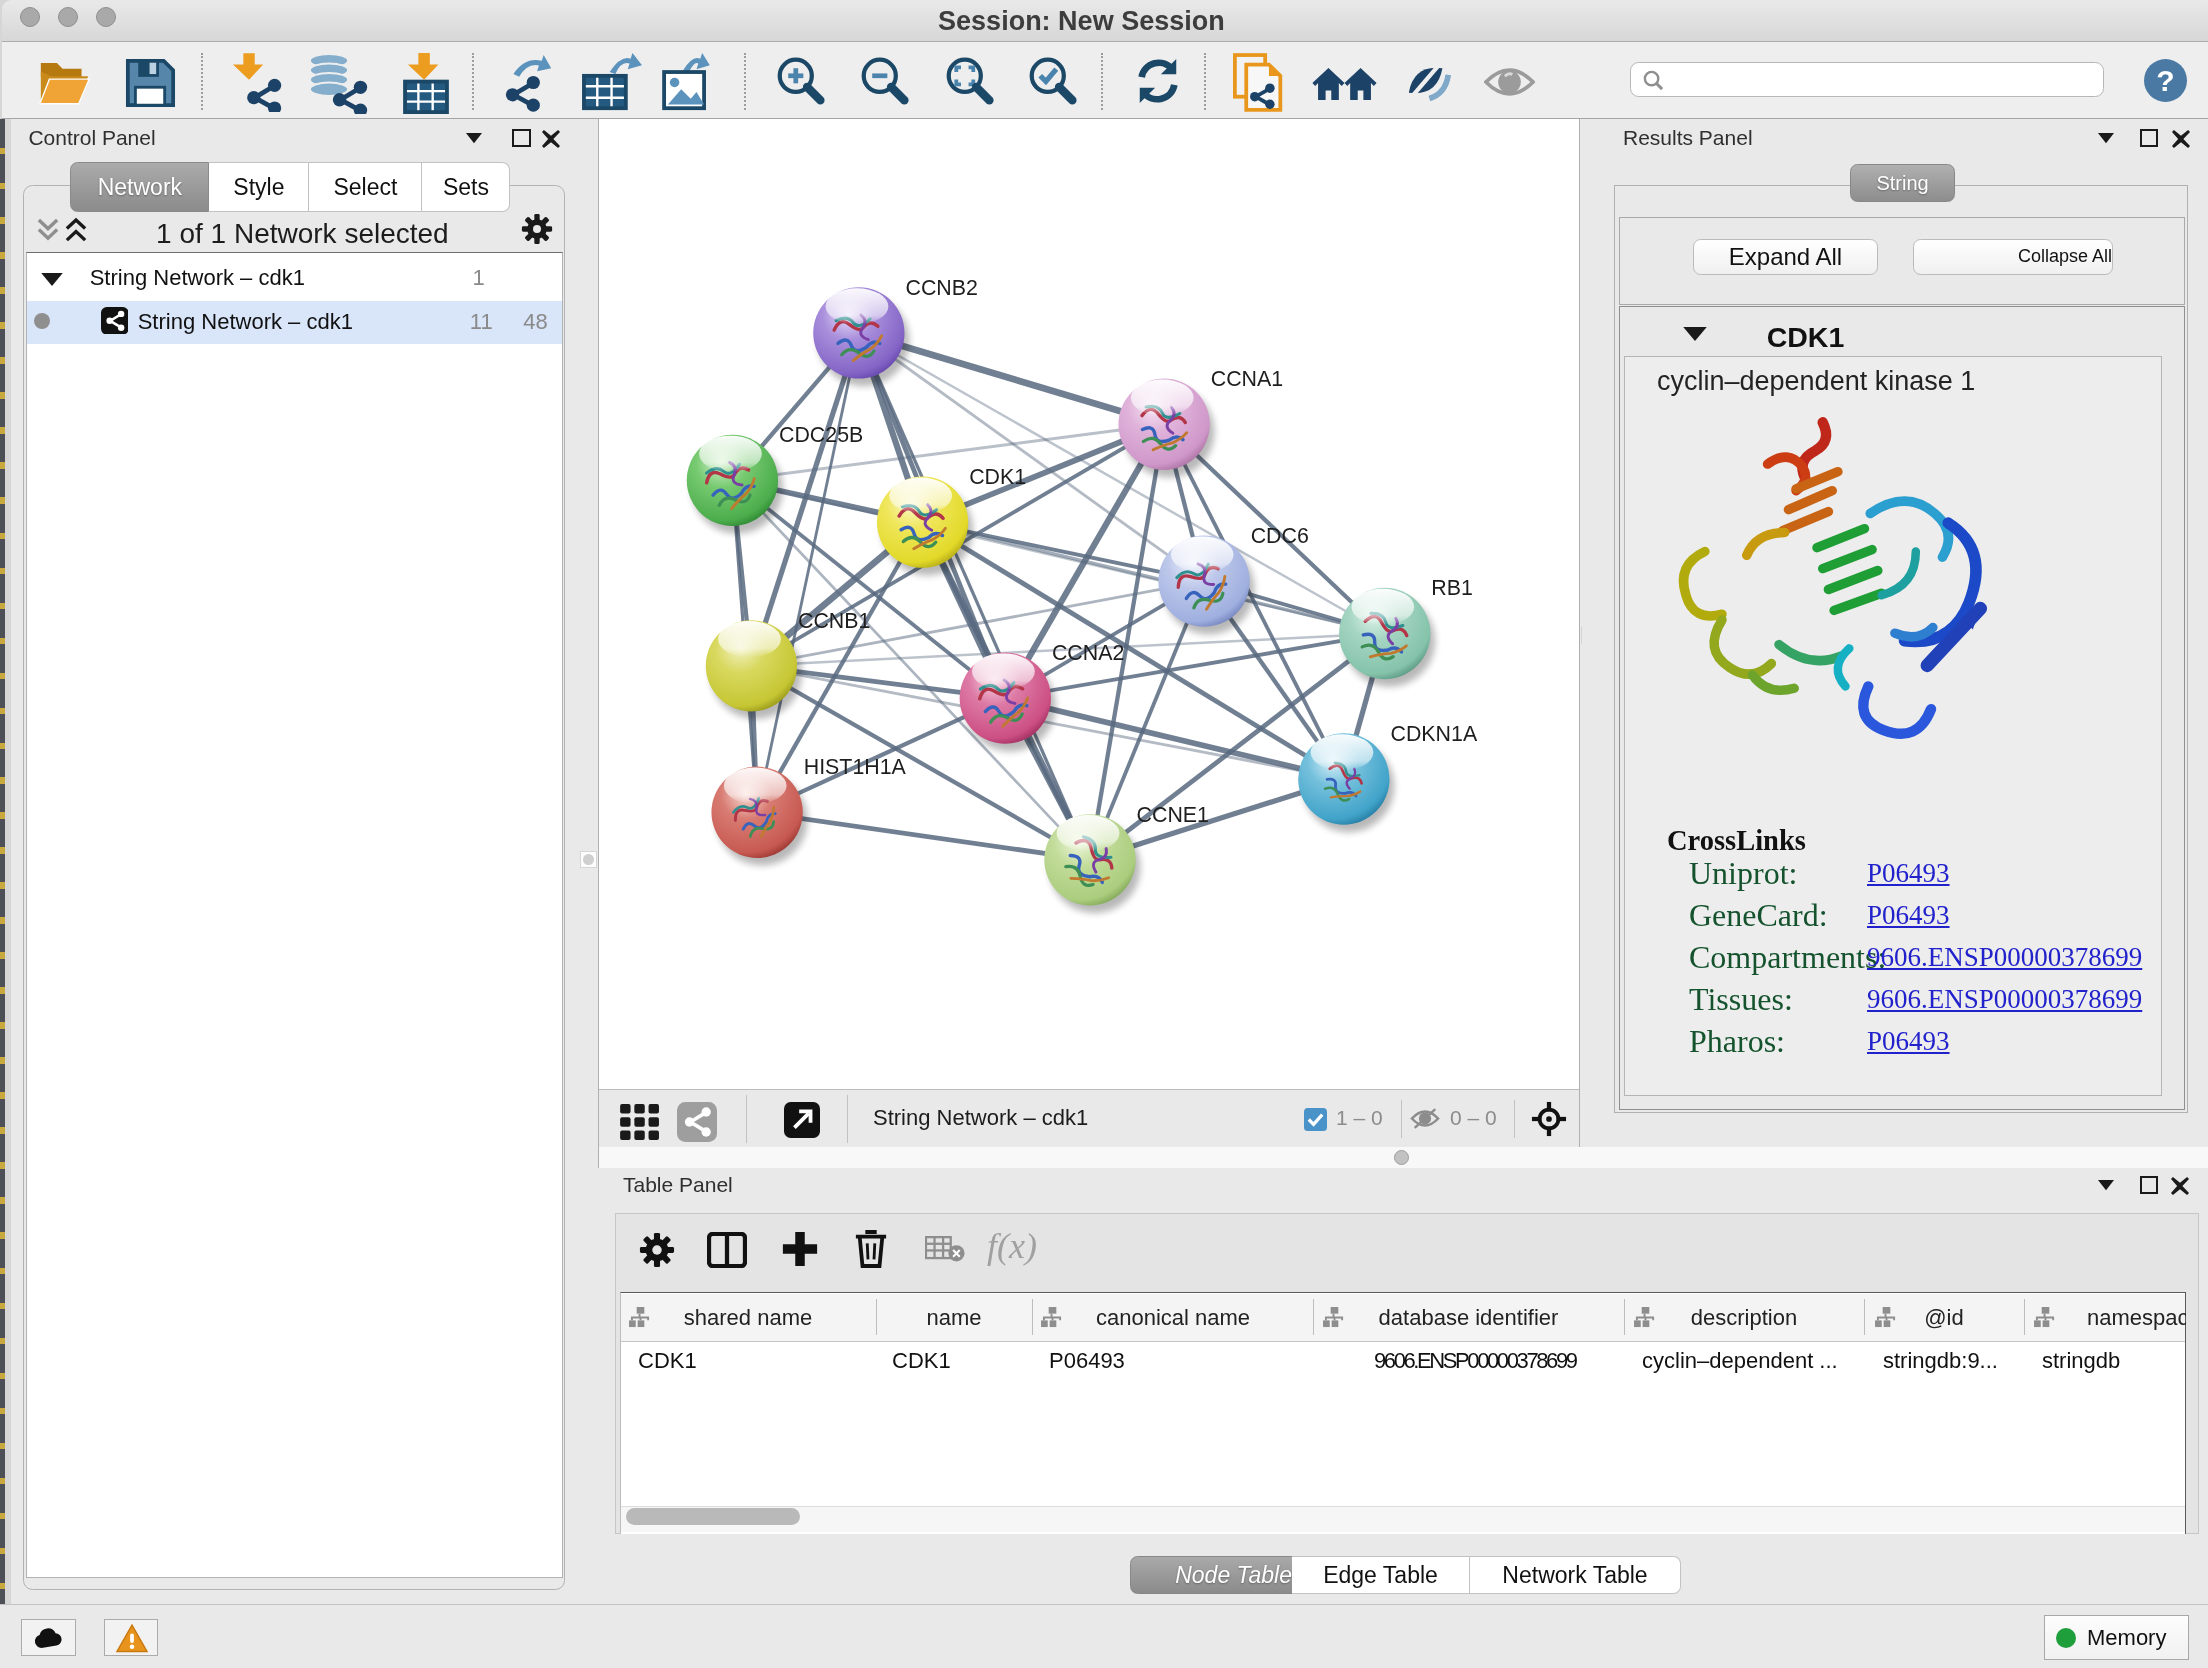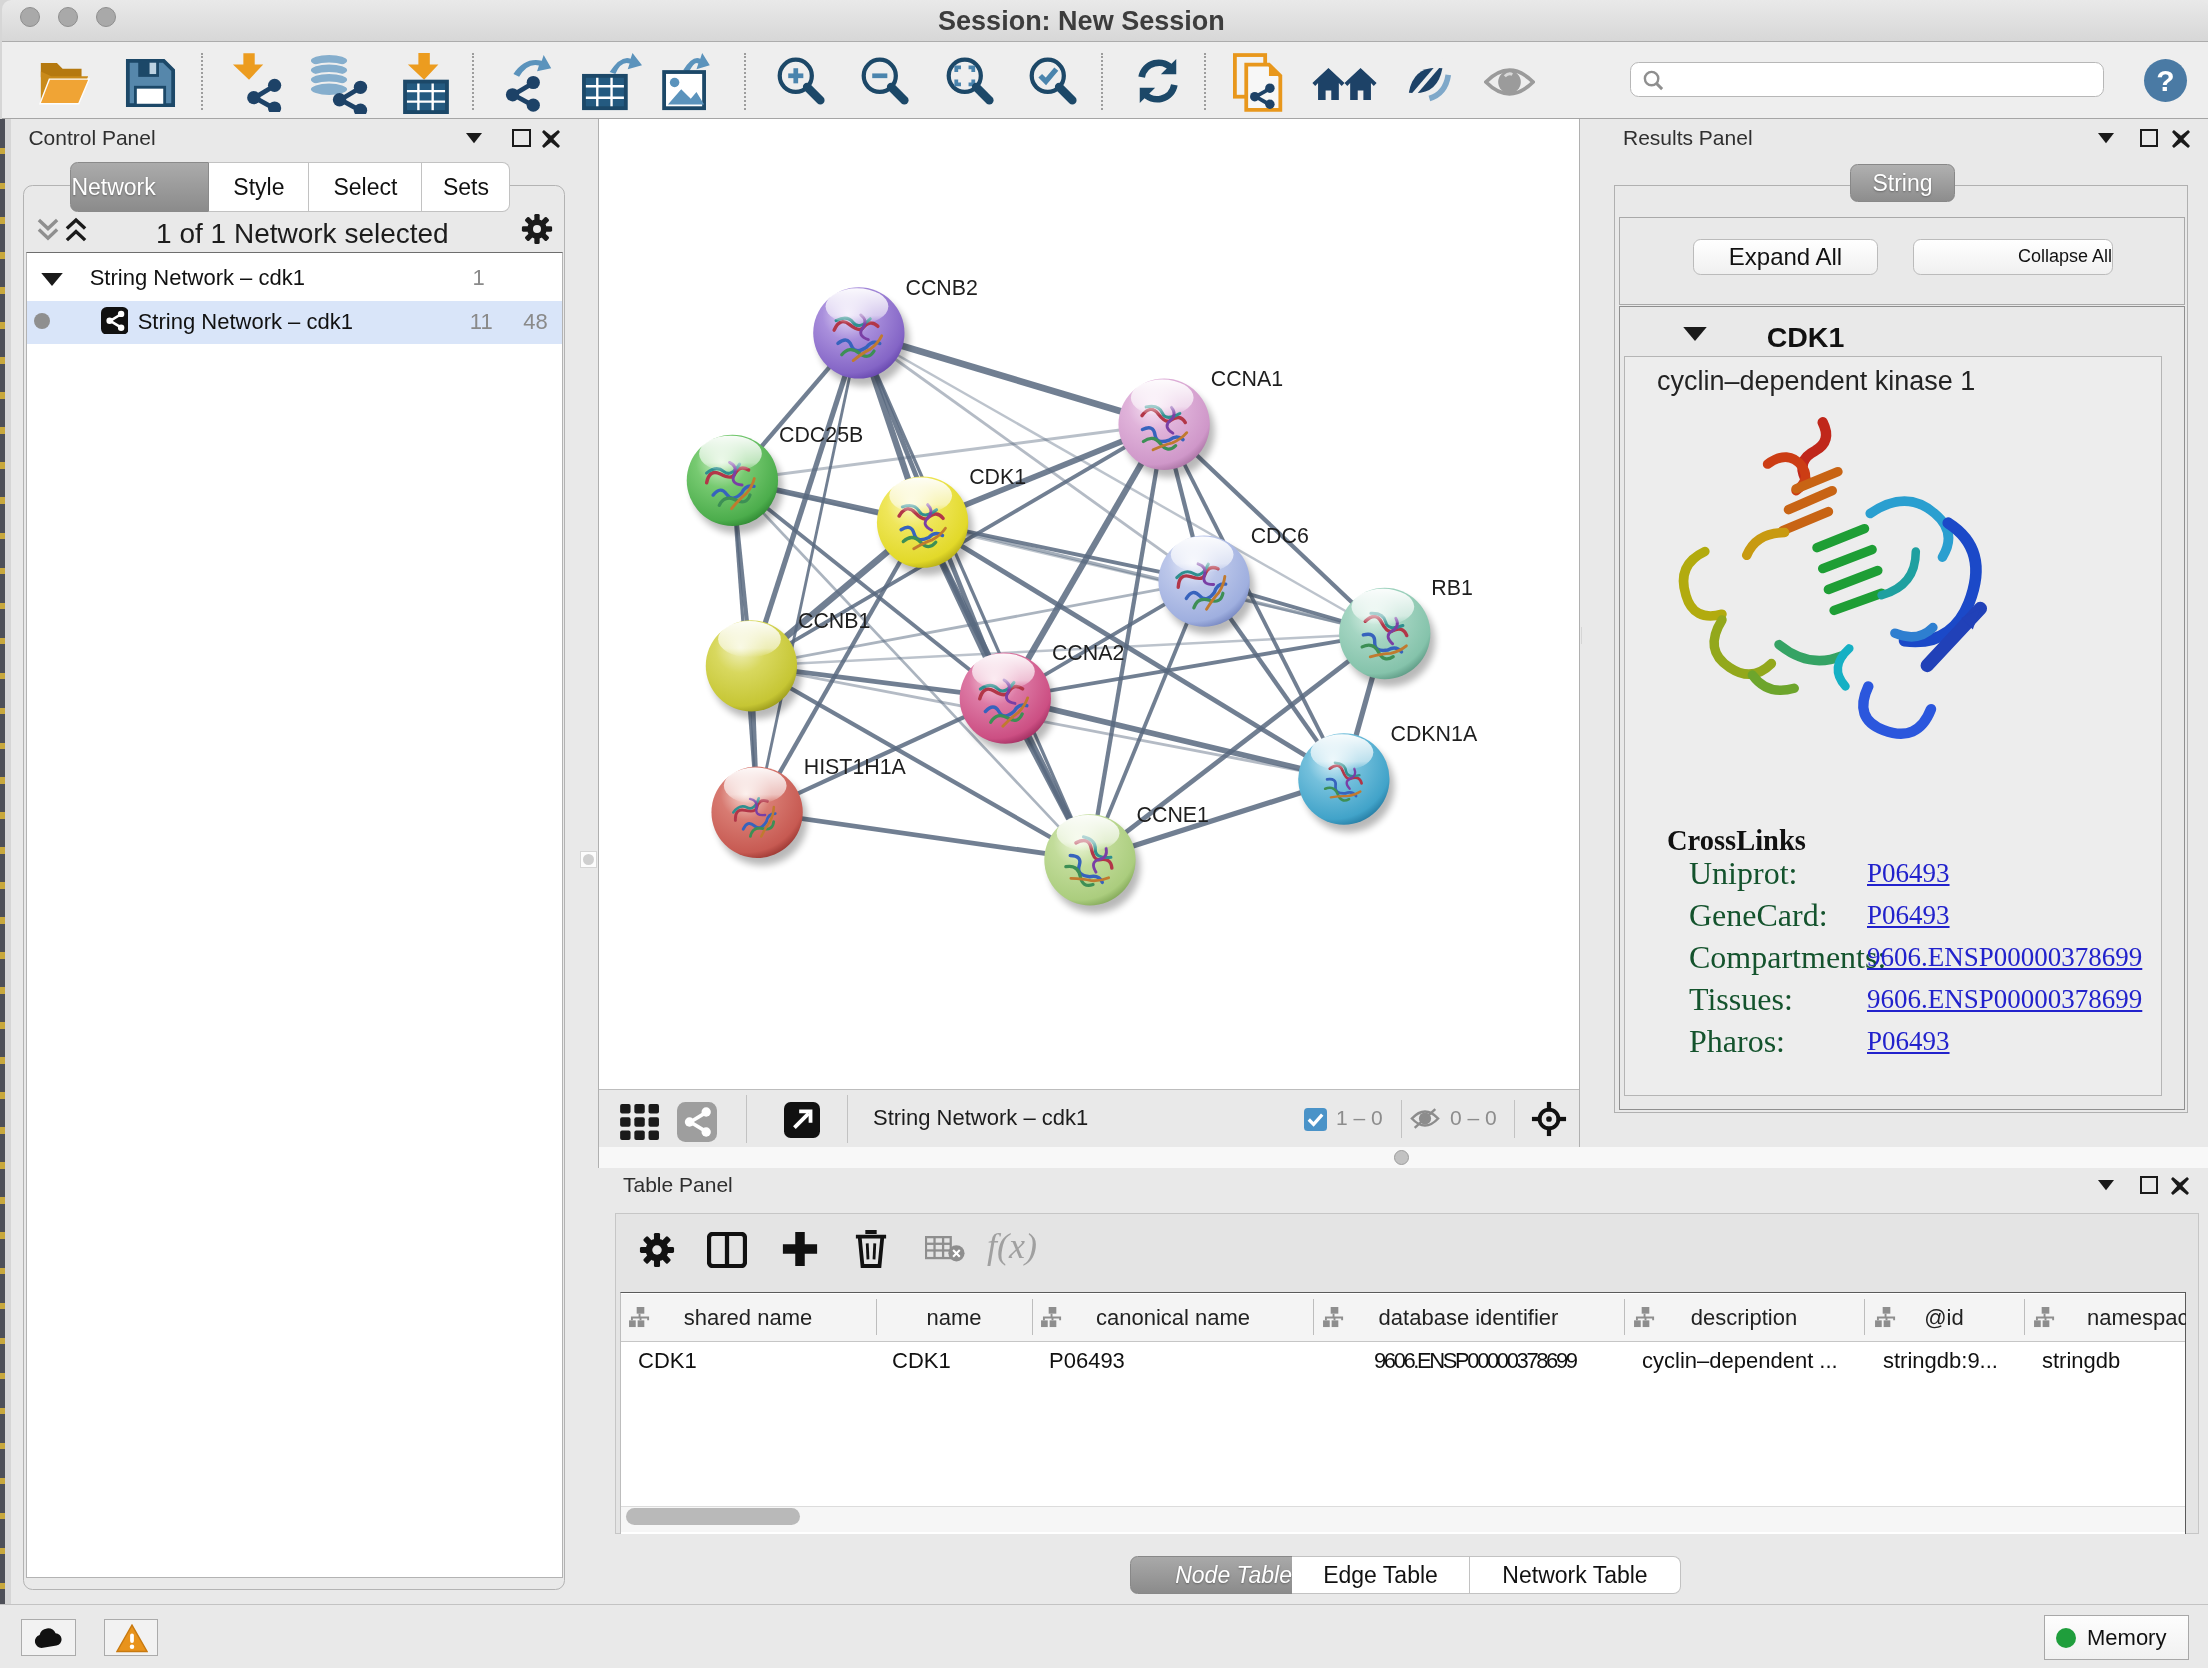--- a/index.html
+++ b/index.html
@@ -198,21 +198,21 @@
 <div id="cpanel" class="abs" style="left:11.4px;top:119px;width:502px;height:1485px;background:#e9e9e9;">
   <div class="abs ptitle" style="left:17px;top:6.7px;">Control Panel</div>
   <svg class="abs" style="left:455px;top:13.3px;" width="16" height="11.4" viewBox="0 0 17 12">
       <path d="M0,1 h17 l-8.5,11 z" fill="#1a1a1a"></path>
     </svg>
   <div class="abs" style="left:501px;top:9.5px;width:14.3px;height:14.3px;border:2.4px solid #1a1a1a;"></div>
   <svg class="abs" style="left:531px;top:10.5px;" width="18" height="18" viewBox="0 0 19 19">
       <path d="M2,0 L9.5,6 17,0 19,2 12,9.5 19,17 17,19 9.5,13 2,19 0,17 6.5,9.5 0,2 z" fill="#1a1a1a"></path>
     </svg>
 
-  <div class="abs" style="left:59px;top:43px;width:139px;height:50px;background:linear-gradient(#ababab,#8b8b8b);border:1px solid #8a8a8a;border-radius:7.6px 0 0 7.6px;box-sizing:border-box;color:#ffffff;font-size:23px;text-align:left;line-height:49px;text-shadow:0 1px 1.9px #666;z-index:2;">Network</div>
+  <div class="abs" style="left:59px;top:43px;width:139px;height:50px;background:linear-gradient(#ababab,#8b8b8b);border:1px solid #8a8a8a;border-radius:7.6px 0 0 7.6px;box-sizing:border-box;color:#ffffff;font-size:23px;text-align:center;line-height:49px;text-shadow:0 1px 1.9px #666;z-index:2;">Network</div>
   <div class="abs" style="left:198px;top:43px;width:100px;height:50px;background:#ffffff;border:1px solid #c2c2c2;border-left:none;box-sizing:border-box;color:#111;font-size:23px;text-align:center;line-height:49px;z-index:2;">Style</div>
   <div class="abs" style="left:298px;top:43px;width:113px;height:50px;background:#ffffff;border:1px solid #c2c2c2;border-left:none;box-sizing:border-box;color:#111;font-size:23px;text-align:center;line-height:49px;z-index:2;">Select</div>
   <div class="abs" style="left:411px;top:43px;width:88px;height:50px;background:#ffffff;border:1px solid #c2c2c2;border-left:none;border-radius:0 7.6px 7.6px 0;box-sizing:border-box;color:#111;font-size:23px;text-align:center;line-height:49px;z-index:2;">Sets</div>
 
   <div class="abs" style="left:11.4px;top:66px;width:542px;height:1405px;border:1px solid #b3b3b3;border-radius:9.5px;box-sizing:border-box;"></div>
 
   <svg class="abs" style="left:25px;top:98px;" width="24" height="27" viewBox="0 0 25 28">
       <g fill="none" stroke="#8f8f8f" stroke-width="3.5">
         <path d="M3,3 l9.5,9 9.5,-9"></path>
         <path d="M3,13 l9.5,9 9.5,-9"></path>
@@ -558,21 +558,21 @@
 <div id="rpanel" class="abs" style="left:1582px;top:119px;width:627px;height:1049px;background:#e9e9e9;">
   <div class="abs ptitle" style="left:41px;top:6.7px;">Results Panel</div>
   <svg class="abs" style="left:516px;top:13.3px;" width="16" height="11.4" viewBox="0 0 17 12">
       <path d="M0,1 h17 l-8.5,11 z" fill="#1a1a1a"></path>
     </svg>
   <div class="abs" style="left:558px;top:9.5px;width:14.3px;height:14.3px;border:2.4px solid #1a1a1a;"></div>
   <svg class="abs" style="left:590px;top:10.5px;" width="18" height="18" viewBox="0 0 19 19">
       <path d="M2,0 L9.5,6 17,0 19,2 12,9.5 19,17 17,19 9.5,13 2,19 0,17 6.5,9.5 0,2 z" fill="#1a1a1a"></path>
     </svg>
 
-  <div class="abs" style="left:268px;top:45px;width:105px;height:38px;z-index:3;background:linear-gradient(#b0b0b0,#8d8d8d);border:1px solid #888;border-radius:7.6px;box-sizing:border-box;color:#fff;font-size:23px;text-align:center;line-height:36px;text-shadow:0 1px 1.9px #666;">String</div>
+  <div class="abs" style="left:268px;top:45px;width:105px;height:38px;z-index:3;background:linear-gradient(#b0b0b0,#8d8d8d);border:1px solid #888;border-radius:7.6px;box-sizing:border-box;color:#fff;font-size:20px;text-align:center;line-height:36px;text-shadow:0 1px 1.9px #666;">String</div>
 
   <div class="abs" style="left:32px;top:66px;width:574px;height:928px;border:1px solid #b0b0b0;background:#e9e9e9;box-sizing:border-box;"></div>
 
   <div class="abs" style="left:37px;top:98px;width:566px;height:88px;border:1px solid #a9a9a9;box-sizing:border-box;"></div>
   <div class="abs" style="left:111px;top:120px;width:185px;height:36px;background:linear-gradient(#ffffff,#f0f0f0);border:1px solid #bbbbbb;border-radius:7.6px;box-sizing:border-box;font-size:24px;color:#111;text-align:center;line-height:33px;">Expand All</div>
   <div class="abs" style="left:331px;top:120px;width:200px;height:36px;background:linear-gradient(#ffffff,#f0f0f0);border:1px solid #bbbbbb;border-radius:7.6px;box-sizing:border-box;font-size:18px;color:#111;text-align:right;line-height:33px;">Collapse All</div>
 
   <div class="abs" style="left:37px;top:187px;width:566px;height:804px;border:1px solid #8f8f8f;box-sizing:border-box;"></div>
   <svg class="abs" style="left:101px;top:207px;" width="24" height="16" viewBox="0 0 25 17">
       <path d="M0,1 h25 l-12.5,15 z" fill="#1a1a1a"></path>

